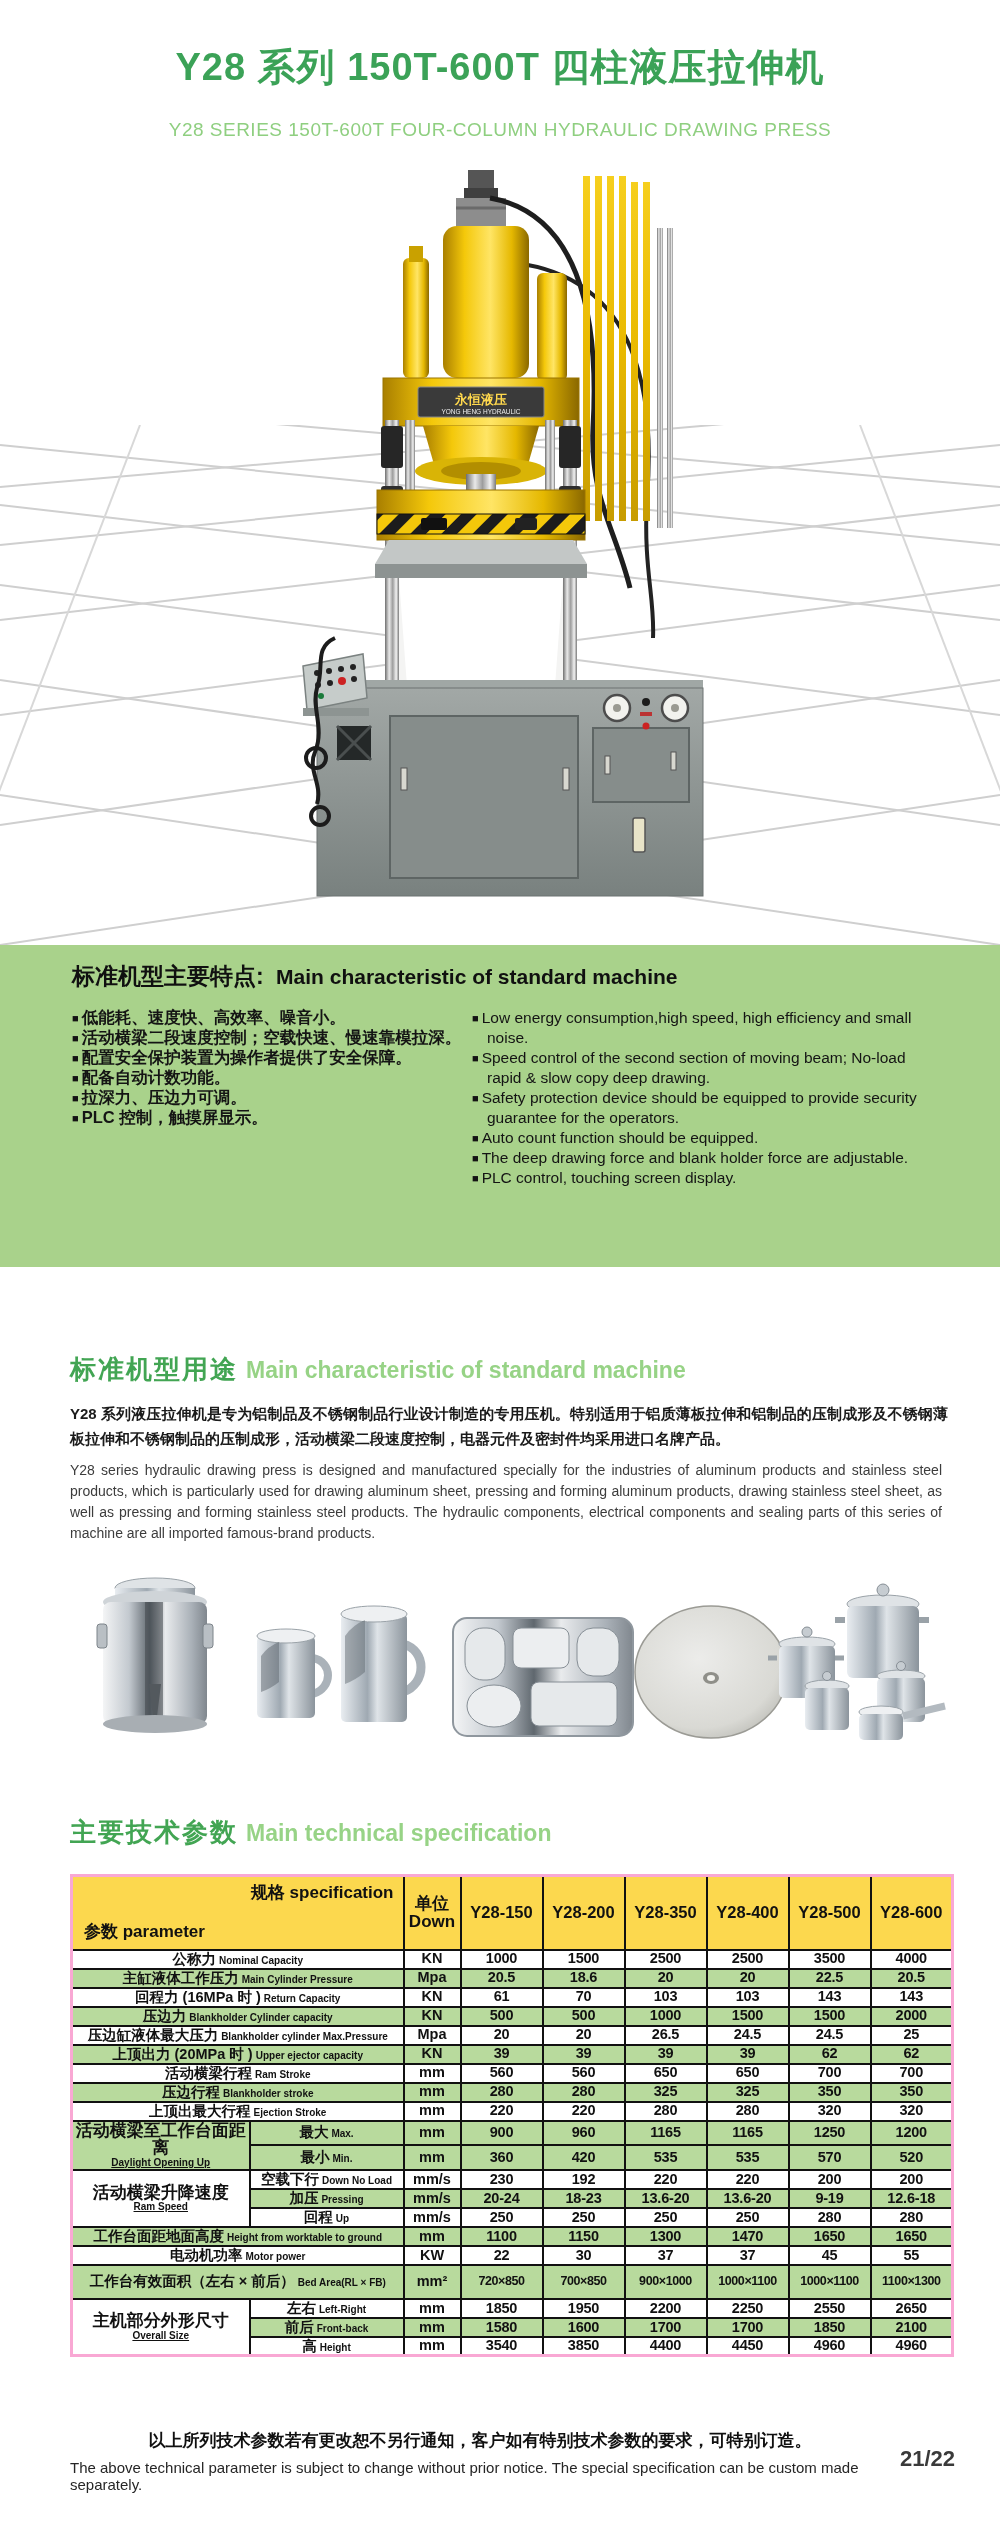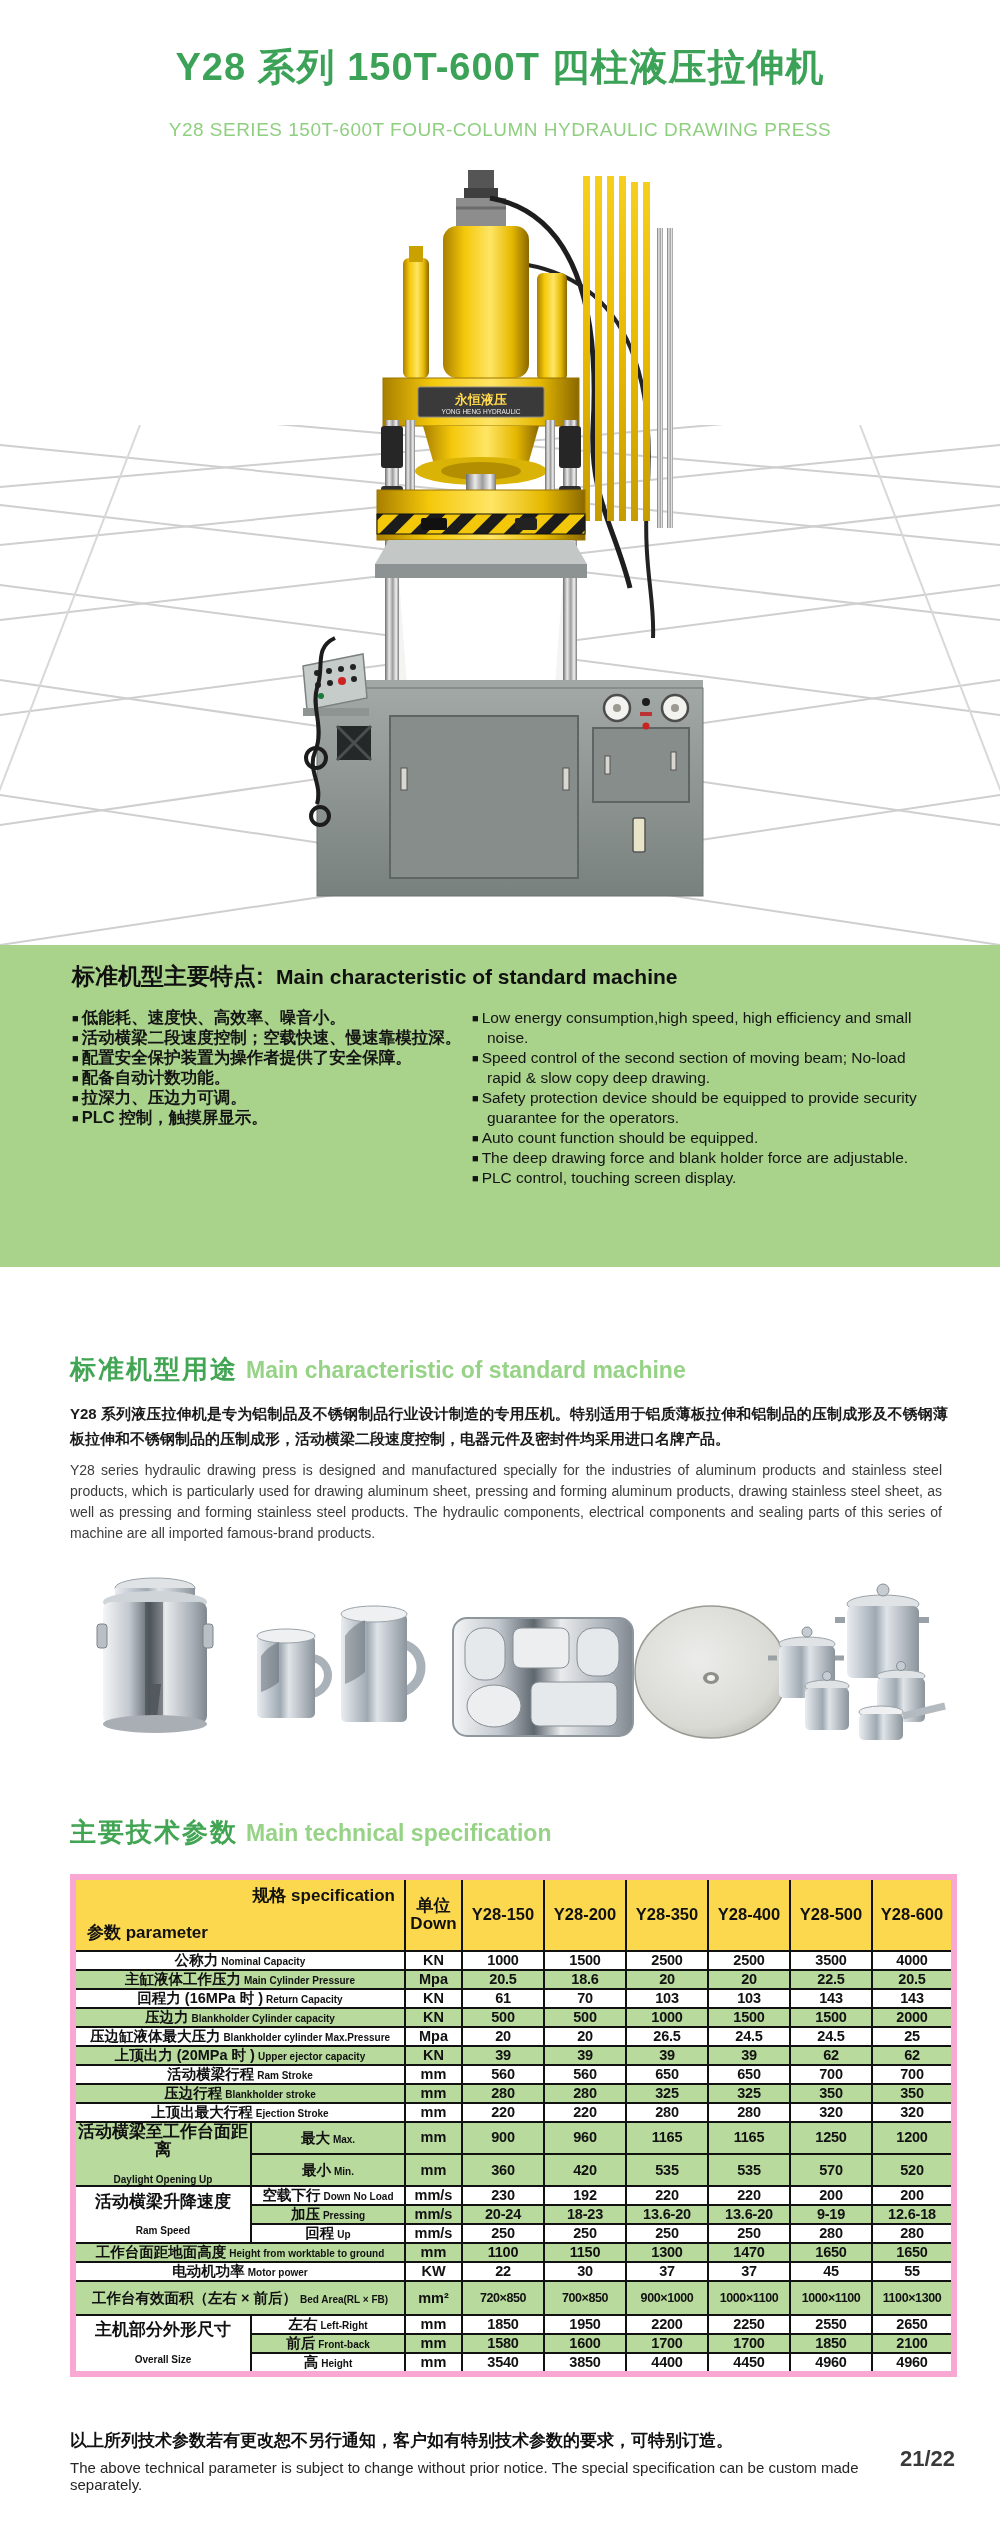--- a/index.html
+++ b/index.html
@@ -42,43 +42,43 @@
   .usage-cn{margin-top:14px;font-size:15px;font-weight:600;line-height:25px;color:#1b1b1b;
     width:878px;text-align:justify;}
   .usage-en{margin-top:9px;font-size:14px;line-height:21px;color:#3c3c3c;width:872px;text-align:justify;}
 
   
   .products{top:1566px;left:45px;}
 
   
   .spec{top:1815px;left:70px;width:881px;}
   table.spec-table{border-collapse:collapse;margin-top:24px;width:881px;table-layout:fixed;
-    border:6px solid #f9a8d4;}
+    border:3px solid #f9a8d4;}
   .spec-table td{border:2px solid #111;text-align:center;vertical-align:middle;
     padding:0;height:19px;line-height:1.05;box-sizing:border-box;background:#fff;}
   .spec-table td.shade{background:#b8da9d;}
   .spec-table td.head{background:#fcd84e;height:74px;}
   .corner{position:relative;background-image:linear-gradient(to bottom right,
      rgba(0,0,0,0) calc(50% - 1.5px), #111 calc(50% - 1.5px), #111 calc(50% + 1.5px), rgba(0,0,0,0) calc(50% + 1.5px));}
   .corner .tr{position:absolute;top:7px;right:9px;font-size:17px;font-weight:bold;}
   .corner .bl{position:absolute;bottom:8px;left:11px;font-size:17px;font-weight:bold;}
   .unit-head{font-size:17px;font-weight:bold;line-height:1.15;}
   .model-head{font-size:16.5px;font-weight:bold;}
   .lbl-cn{font-size:14.5px;font-weight:bold;}
   .lbl-en{font-size:10px;font-weight:600;margin-left:3px;}
   .unit-cell{font-size:14.5px;font-weight:600;}
   .val-cell{font-size:14.5px;font-weight:600;letter-spacing:-0.2px;}
   tr.tall td{height:34px;}
   tr.tall .val-cell{font-size:12.5px;letter-spacing:-0.4px;}
   .grp-cn{font-size:17px;font-weight:bold;display:block;}
-  .grp-en{font-size:10px;font-weight:600;display:block;margin-top:16px;}
+  .grp-en{font-size:10px;font-weight:600;display:block;margin-top:1px;text-decoration:underline;}
 
   
   .footnote{top:2429px;left:70px;width:820px;}
-  .footnote .cn{font-size:17px;font-weight:bold;color:#101010;}
+  .footnote .cn{font-size:17px;font-weight:bold;color:#101010;text-align:center;}
   .footnote .en{font-size:15px;color:#262626;margin-top:7px;}
   .page-num{top:2446px;left:900px;font-size:22px;font-weight:bold;color:#3a3a3a;}
 </style>
 </head>
 <body>
 
 <div class="abs main-title">Y28 系列 150T-600T 四柱液压拉伸机</div>
 <div class="abs sub-title">Y28 SERIES 150T-600T FOUR-COLUMN HYDRAULIC DRAWING PRESS</div>
 
 <svg class="abs floor-grid" width="1000" height="520">

